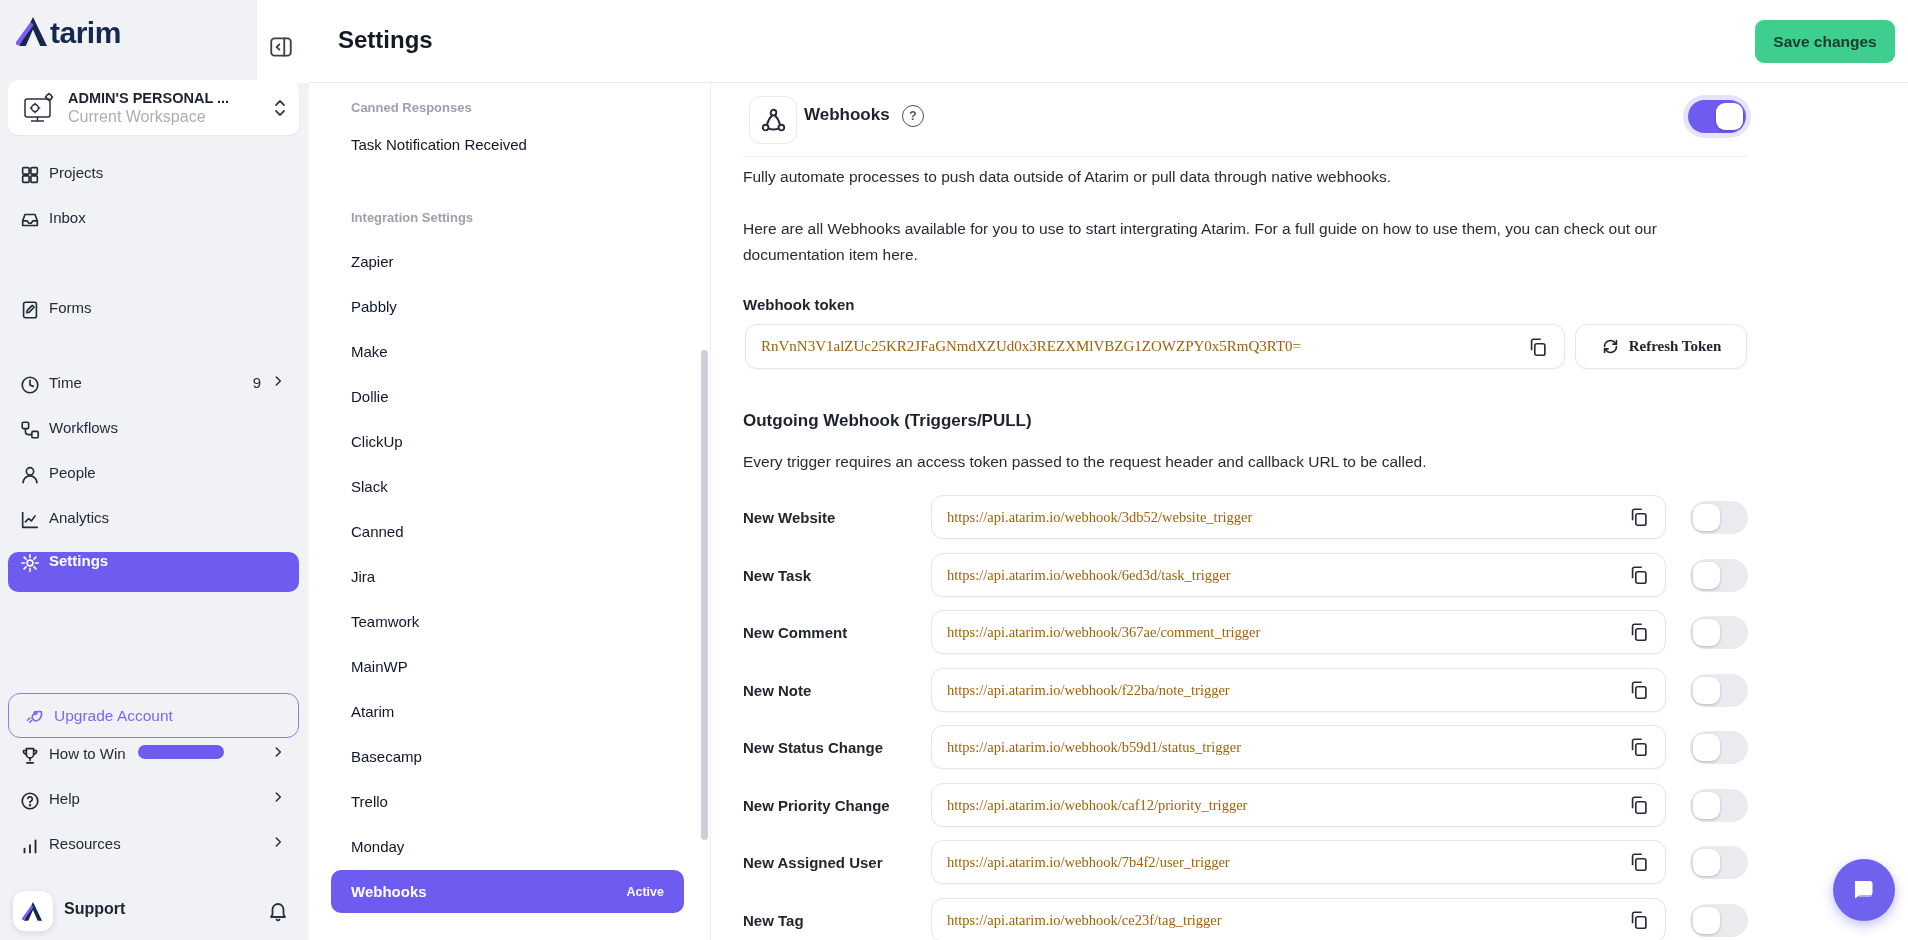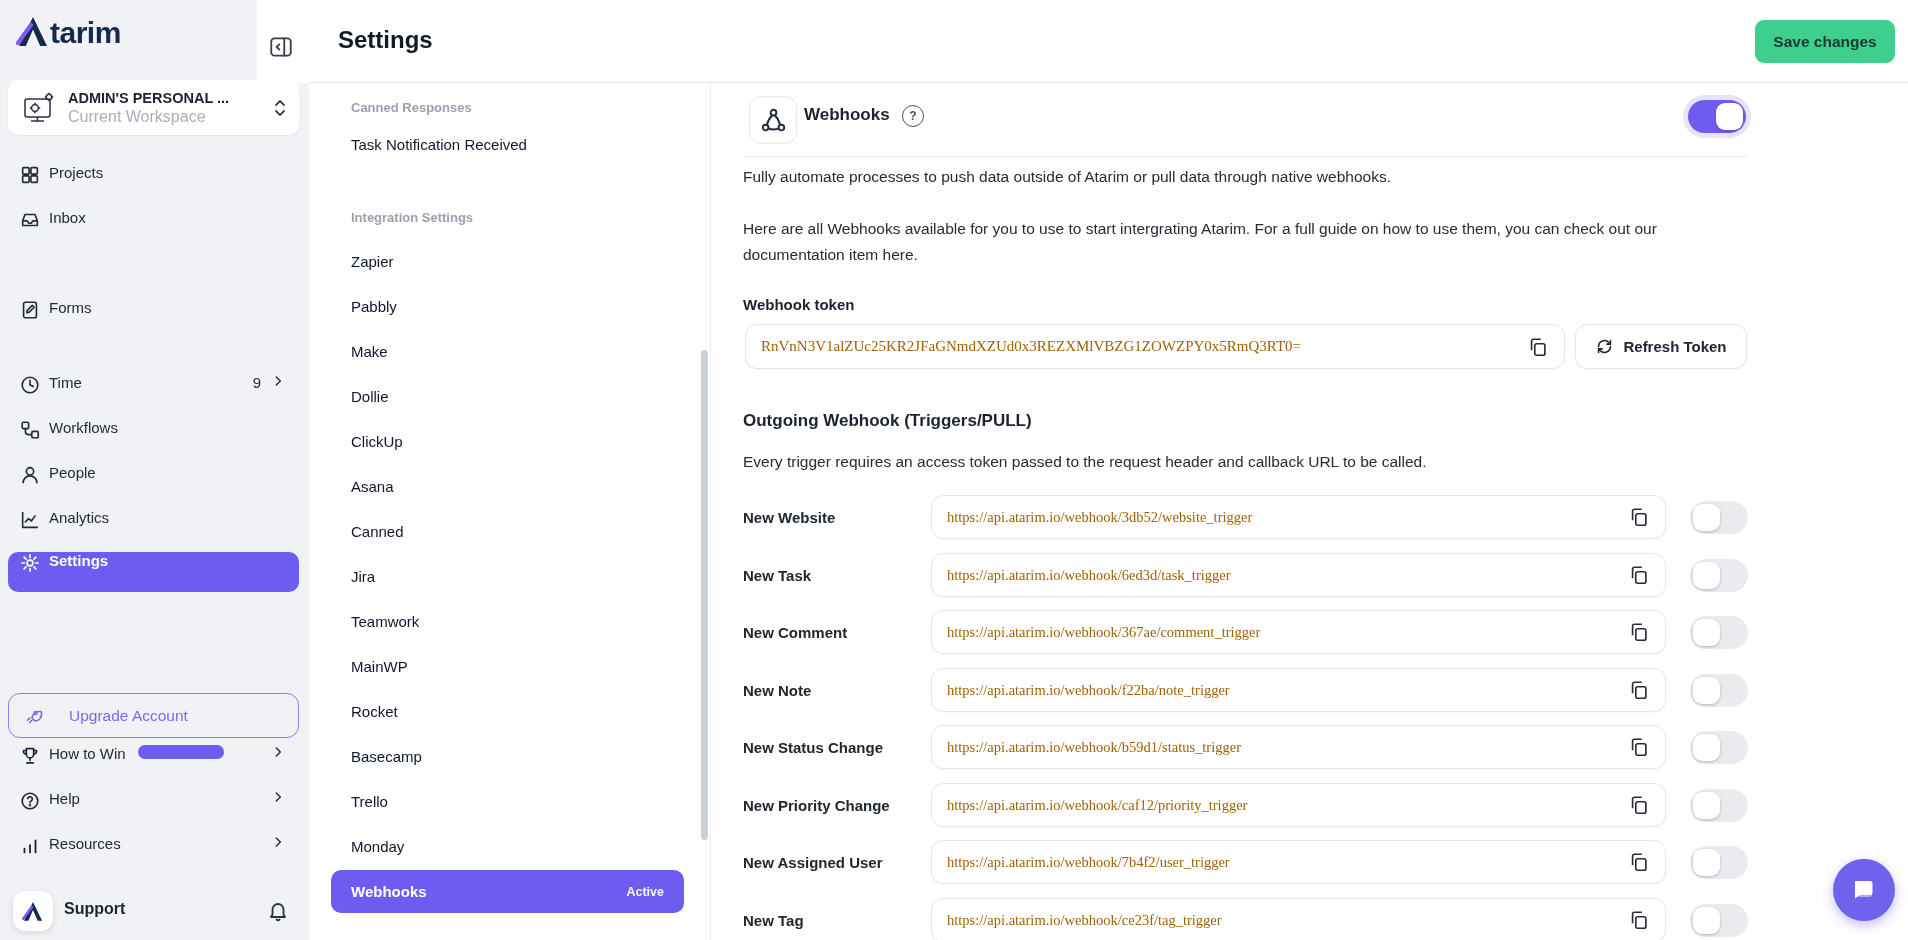--- a/index.html
+++ b/index.html
@@ -32,21 +32,21 @@
 
   .srow{position:absolute;left:8px;width:291px;height:38px;display:flex;
     padding:0 14px 0 11px;border-radius:10px;cursor:pointer;color:#232a38}
   .srow .lbl{margin-left:8px;font-size:15px}
   .srow .spacer{flex:1}
   .srow .count{font-size:15px;color:#232a38;margin-right:10px}
   .srow.active{background:var(--accent);color:#fff;height:40px}
   .srow.active .lbl{font-weight:700;color:#fff}
   .upgrade{position:absolute;left:8px;top:693px;width:291px;height:45px;border:1.5px solid #8d7cf4;border-radius:12px;
     display:flex;align-items:center;padding-left:15px;color:#7b68f2;cursor:pointer;background:transparent}
-  .upgrade .lbl{margin-left:24px;font-size:15.5px;color:#7b68f2}
+  .upgrade .lbl{margin-left:9px;font-size:15.5px;color:#7b68f2}
   .progress-pill{width:86px;height:14px;border-radius:8px;background:var(--accent);margin-left:12px}
   .support-tile{position:absolute;left:13px;top:891px;width:40px;height:40px;background:#fff;border-radius:12px;
     box-shadow:0 2px 6px rgba(25,30,50,.12);display:flex;align-items:center;justify-content:center;cursor:pointer}
   .support-lbl{position:absolute;left:64px;top:900px;font-size:16px;font-weight:700;color:#1e2430}
   .support-bell{position:absolute;left:266px;top:899px;width:24px;height:24px;cursor:pointer}
 
   
   .header{position:absolute;left:309px;top:0;right:0;height:83px;background:#fff;border-bottom:1px solid var(--hairline)}
   .page-title{position:absolute;left:29px;top:26px;font-size:24px;font-weight:700;color:#141a24}
   .save-btn{position:absolute;right:13px;top:20px;width:140px;height:43px;background:var(--green);border:none;
@@ -76,21 +76,21 @@
   .p2{position:absolute;left:31px;top:132px;width:1010px;font-size:15.5px;color:#262b35;line-height:26px}
   .token-label{position:absolute;left:31px;top:212px;font-size:15px;font-weight:700;color:#1d232e}
   .input-box{position:absolute;background:#fff;border:1px solid var(--input-border);border-radius:12px;
     box-shadow:0 1px 2px rgba(25,30,50,.04)}
   .input-box input{position:absolute;left:0;top:0;width:100%;height:100%;border:none;outline:none;background:transparent;
     font-family:Liberation Serif, serif;font-size:15px;color:#a16207;padding:0 52px 0 15px;border-radius:12px}
   .copy-btn{position:absolute;right:13px;top:50%;transform:translateY(-50%);width:24px;height:24px;border:none;
     background:transparent;cursor:pointer;padding:0}
   .refresh-btn{position:absolute;left:863px;top:240px;width:172px;height:45px;background:#fff;border:1px solid var(--input-border);
     border-radius:12px;box-shadow:0 1px 2px rgba(25,30,50,.04);display:flex;align-items:center;justify-content:center;
-    gap:9px;font-size:15px;font-weight:700;color:#20262f;cursor:pointer;font-family:Liberation Sans, sans-serif}
+    gap:9px;font-size:15px;font-weight:700;color:#20262f;cursor:pointer;font-family:Liberation Serif, serif}
   .outgoing-title{position:absolute;left:31px;top:327px;font-size:17px;font-weight:700;color:#1d232e}
   .outgoing-desc{position:absolute;left:31px;top:369px;font-size:15.5px;color:#262b35}
 
   .trig-row{position:absolute;left:0;width:1100px;height:44px}
   .trig-label{position:absolute;left:31px;top:0;height:44px;display:flex;align-items:center;font-size:15px;font-weight:600;color:#21272f}
   .trig-input{left:219px;top:0;width:735px;height:44px}
   .trig-input input{font-size:14.5px}
   .trig-toggle{position:absolute;left:978px;top:6px}
 
   
@@ -301,26 +301,26 @@
 <div class="midnav">
   <div class="mn-label">Canned Responses</div>
   <div class="mn-item">Task Notification Received</div>
   <div class="mn-gap"></div>
   <div class="mn-label tall">Integration Settings</div>
   <div class="mn-item">Zapier</div>
   <div class="mn-item">Pabbly</div>
   <div class="mn-item">Make</div>
   <div class="mn-item">Dollie</div>
   <div class="mn-item">ClickUp</div>
-  <div class="mn-item">Asana</div>
+  <div class="mn-item">Slack</div>
   <div class="mn-item">Canned</div>
   <div class="mn-item">Jira</div>
   <div class="mn-item">Teamwork</div>
   <div class="mn-item">MainWP</div>
-  <div class="mn-item">Rocket</div>
+  <div class="mn-item">Atarim</div>
   <div class="mn-item">Basecamp</div>
   <div class="mn-item">Trello</div>
   <div class="mn-item">Monday</div>
   <div class="mn-item active">
     <span>Webhooks</span>
     <span class="mn-badge">Active</span>
   </div>
 </div>
 <div class="mid-scrollbar"></div>
 

